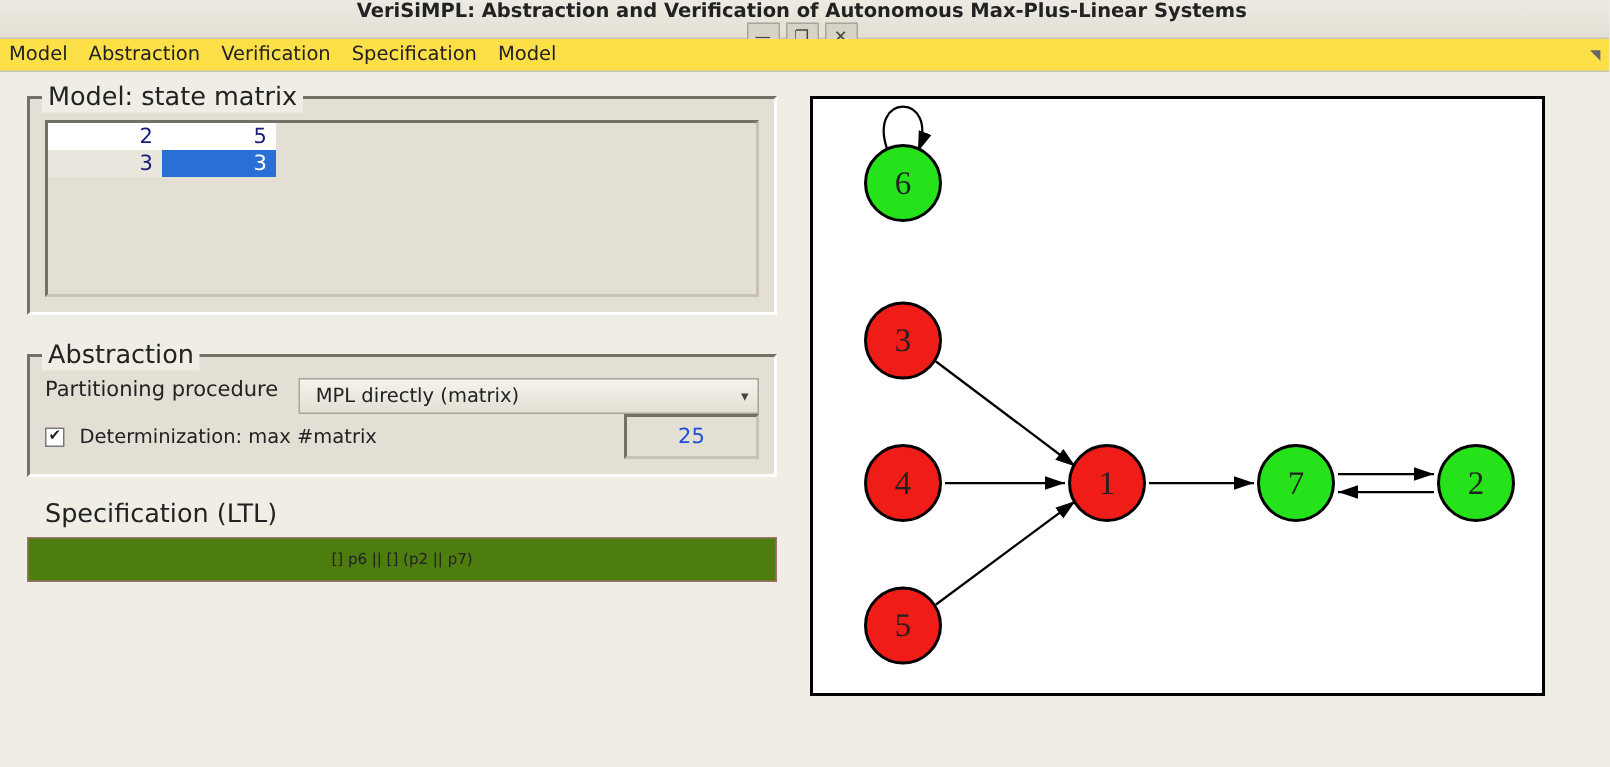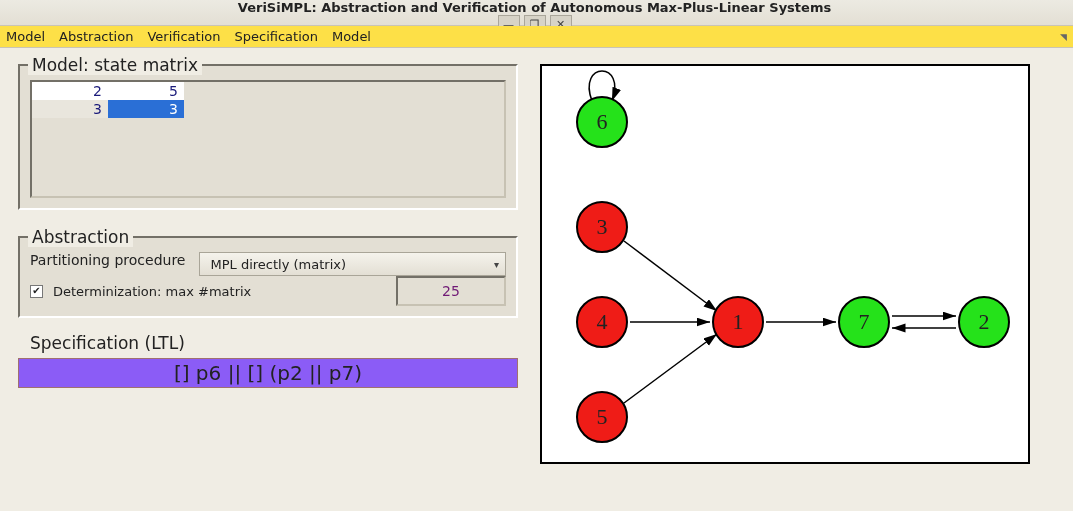--- a/index.html
+++ b/index.html
@@ -114,35 +114,35 @@
   .det-row { display: flex; align-items: center; gap: 10px; }
   .checkbox {
     width: 13px; height: 13px;
     border: 1px solid #777;
     background: #fff;
     display: inline-flex; align-items: center; justify-content: center;
     font-size: 10px; line-height: 1;
     cursor: pointer;
   }
   .num-box {
-    width: 110px; height: 30px;
+    width: 90px; height: 30px;
     margin-left: auto;
     border: 2px inset #c7c2b3;
     background: #e3dfd4;
     display: flex; align-items: center; justify-content: center;
     font-size: 14px;
-    color: #701a75;
+    color: #1d4ed8;
   }
   .spec-input {
     width: 100%;
     height: 30px;
     border: 1px solid #a07070;
-    background: #8b5cf6;
+    background: #4d7c0f;
     text-align: center;
-    font-size: 20px;
+    font-size: 10px;
     color: #222;
     outline: none;
     font-family: inherit;
   }
   .graph-panel {
     width: 490px;
     height: 400px;
     background: #ffffff;
     border: 2px solid #000;
     position: relative;

